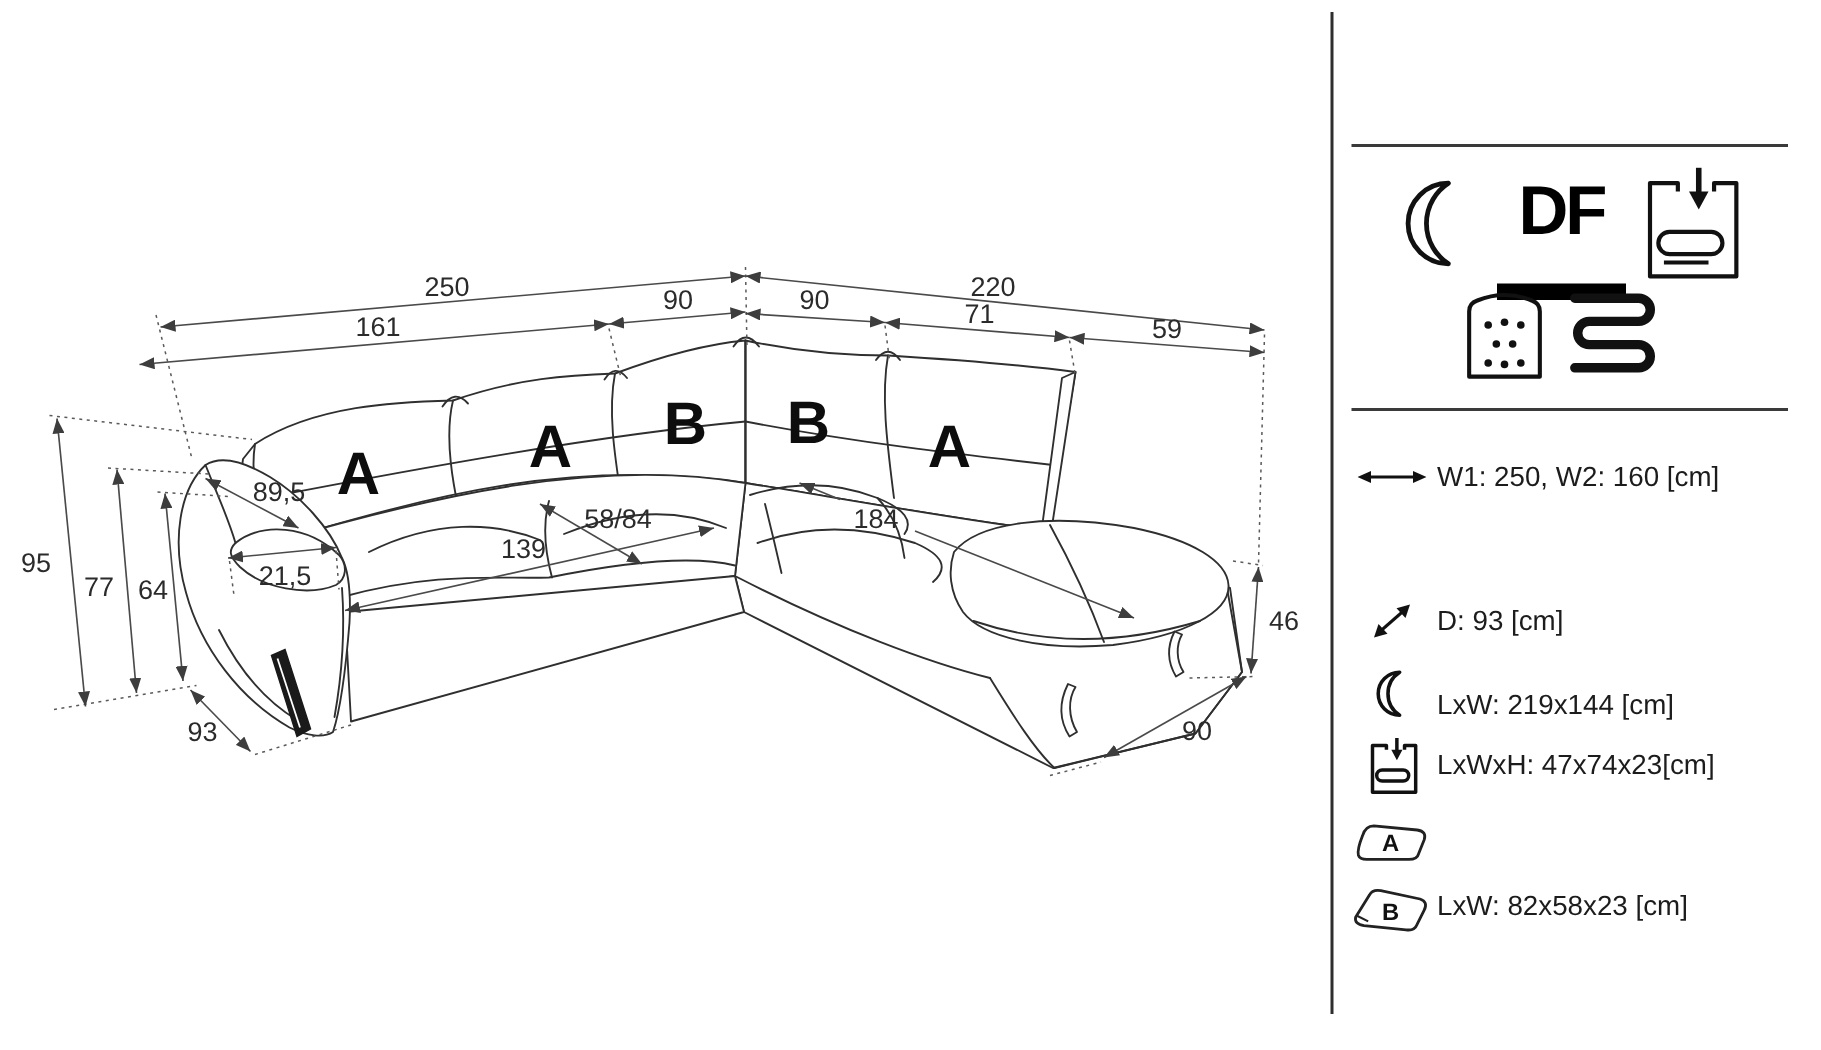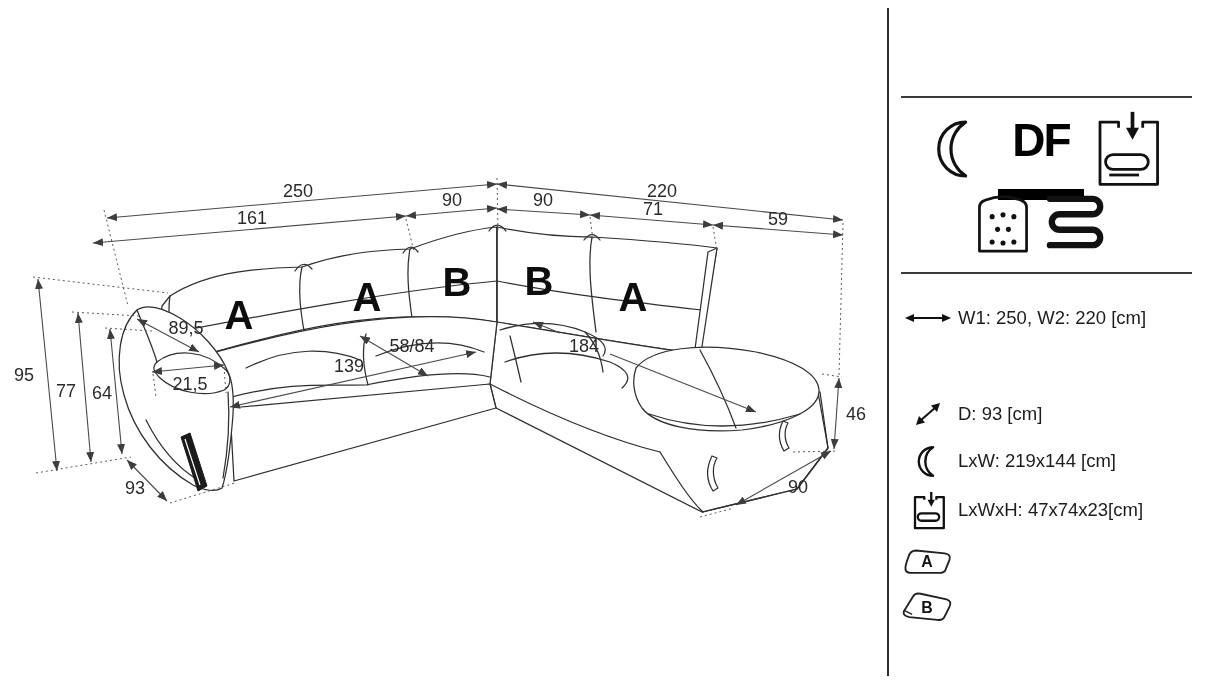--- a/index.html
+++ b/index.html
@@ -248,33 +248,33 @@
     <div class="rule rule2"></div>
 
     <div class="spec-row" style="top:298px;">
       <span class="spec-icon">
         <svg width="46" height="14" viewBox="0 0 46 14">
           <line x1="7" y1="7" x2="39" y2="7" stroke="#111" stroke-width="2"></line>
           <path d="M0,7 L9,3 L9,11 Z" fill="#111"></path>
             <path d="M46,7 L37,3 L37,11 Z" fill="#111"></path>
         </svg>
       </span>
-      <span class="spec-text">W1: 250, W2: 220 [cm]</span>
+      <span class="spec-text">W1: 250, W2: 160 [cm]</span>
     </div>
     <div class="spec-row" style="top:394px;">
       <span class="spec-icon">
         <svg width="32" height="30" viewBox="0 0 32 30">
           <line x1="8" y1="22" x2="24" y2="8" stroke="#111" stroke-width="2"></line>
           <path d="M28,4 L19,6.5 L25,13 Z" fill="#111"></path>
             <path d="M4,26 L13,23.5 L7,17 Z" fill="#111"></path>
         </svg>
       </span>
       <span class="spec-text">D: 93 [cm]</span>
     </div>
-    <div class="spec-row" style="top:441px;">
+    <div class="spec-row" style="top:441px;align-items:flex-end;">
       <span class="spec-icon">
         <svg width="34" height="37" viewBox="0 0 100 100">
           <path d="M65,8 A42,42 0 1 0 65,92 A50,50 0 0 1 65,8 Z" fill="#fff" stroke="#111" stroke-width="7" stroke-linejoin="round"></path>
         </svg>
       </span>
       <span class="spec-text">LxW: 219x144 [cm]</span>
     </div>
     <div class="spec-row" style="top:490px;text-align:center;">
       <span class="spec-icon">
         <svg width="36" height="39" viewBox="0 0 76 84">
@@ -295,15 +295,16 @@
       </span>
     </div>
     <div class="spec-row" style="top:584px;">
       <span class="spec-icon">
         <svg width="56" height="38" viewBox="0 0 60 40">
           <path d="M4,28 L14,12 Q16,8 22,9 L50,15 Q56,17 53,23 L48,33 Q46,38 40,37 L10,34 Q3,33 4,28 Z" fill="#fff" stroke="#222" stroke-width="2" stroke-linejoin="round"></path>
           <path d="M5,27 L13,31" fill="none" stroke="#222" stroke-width="1.5"></path>
           <text x="29" y="30" text-anchor="middle" font-size="17" font-weight="bold" fill="#111">B</text>
         </svg>
       </span>
+      <span class="spec-text">LxW: 82x58x23 [cm]</span>
     </div>
   </div>
 </div>
 
 </body></html>

